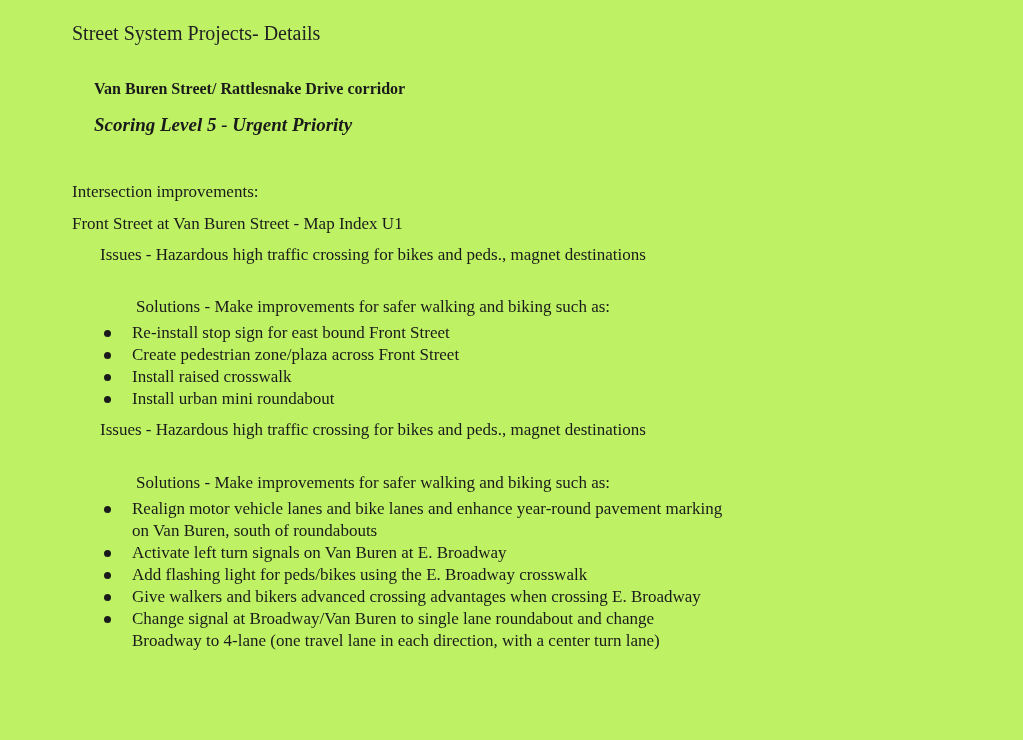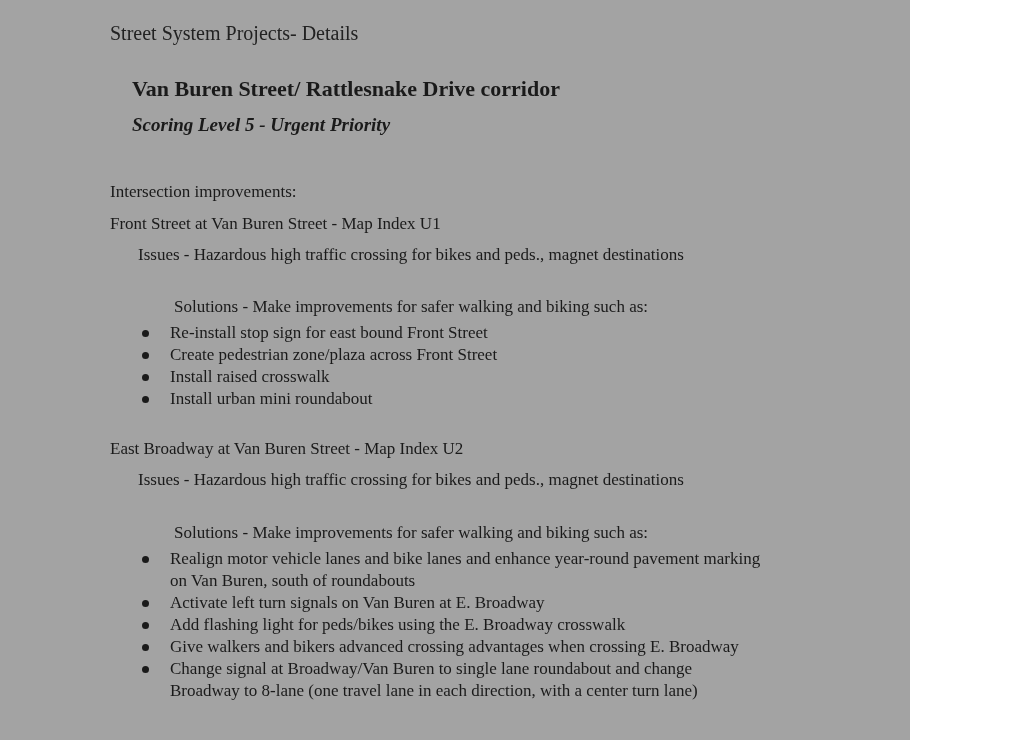--- a/index.html
+++ b/index.html
@@ -2,40 +2,40 @@
 <html><head>
 <meta charset="utf-8">
 <style>
   html, body {
     margin: 0;
     padding: 0;
     background: #ffffff;
   }
   .page {
     position: relative;
-    width: 910px;
+    width: 1023px;
     height: 740px;
-    background: #a3a3a3;
+    background: #bef264;
     overflow: hidden;
     font-family: "Liberation Serif", "DejaVu Serif", serif;
     color: #1a1a1a;
     box-sizing: border-box;
-    padding: 22px 40px 0 110px;
+    padding: 22px 40px 0 72px;
     font-size: 17px;
     line-height: 22px;
   }
   .doc-title {
     font-size: 20px;
     line-height: 22px;
     font-weight: normal;
     margin: 0;
     color: #222222;
   }
   .corridor-title {
-    font-size: 22px;
+    font-size: 16px;
     line-height: 24px;
     font-weight: bold;
     margin: 33px 0 0 22px;
   }
   .scoring-line {
     font-size: 19px;
     line-height: 24px;
     font-weight: bold;
     font-style: italic;
     margin: 12px 0 0 22px;
@@ -110,27 +110,26 @@
     <div class="solutions-line">Solutions - Make improvements for safer walking and biking such as:</div>
     <ul class="solutions-list">
         <li>Re-install stop sign for east bound Front Street</li>
         <li>Create pedestrian zone/plaza across Front Street</li>
         <li>Install raised crosswalk</li>
         <li>Install urban mini roundabout</li>
       </ul>
   </div>
 
   <div class="intersection intersection-block-2">
-    <div class="intersection-name">East Broadway at Van Buren Street - Map Index U2</div>
     <div class="issues-line">Issues - Hazardous high traffic crossing for bikes and peds., magnet destinations</div>
     <div class="solutions-line">Solutions - Make improvements for safer walking and biking such as:</div>
     <ul class="solutions-list">
         <li>Realign motor vehicle lanes and bike lanes and enhance year-round pavement marking
 on Van Buren, south of roundabouts</li>
         <li>Activate left turn signals on Van Buren at E. Broadway</li>
         <li>Add flashing light for peds/bikes using the E. Broadway crosswalk</li>
         <li>Give walkers and bikers advanced crossing advantages when crossing E. Broadway</li>
         <li>Change signal at Broadway/Van Buren to single lane roundabout and change
-Broadway to 8-lane (one travel lane in each direction, with a center turn lane)</li>
+Broadway to 4-lane (one travel lane in each direction, with a center turn lane)</li>
       </ul>
   </div>
 
 </div>
 
 </body></html>

